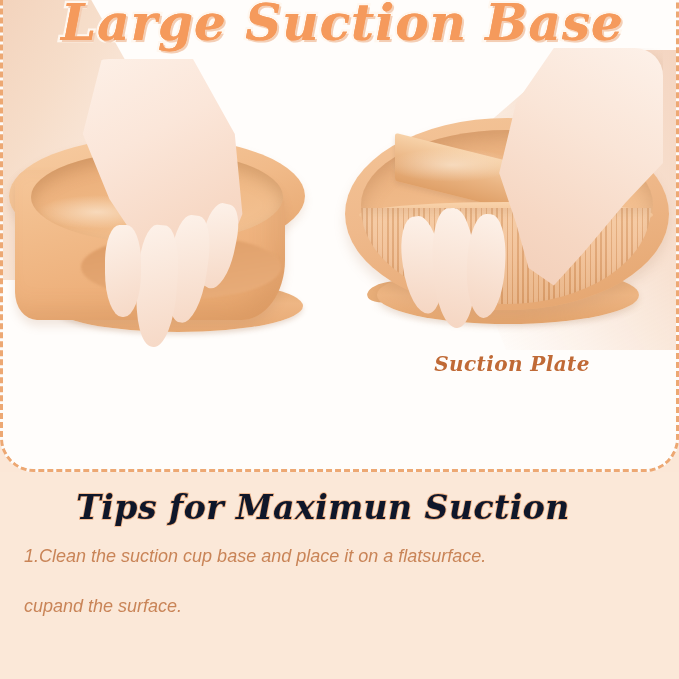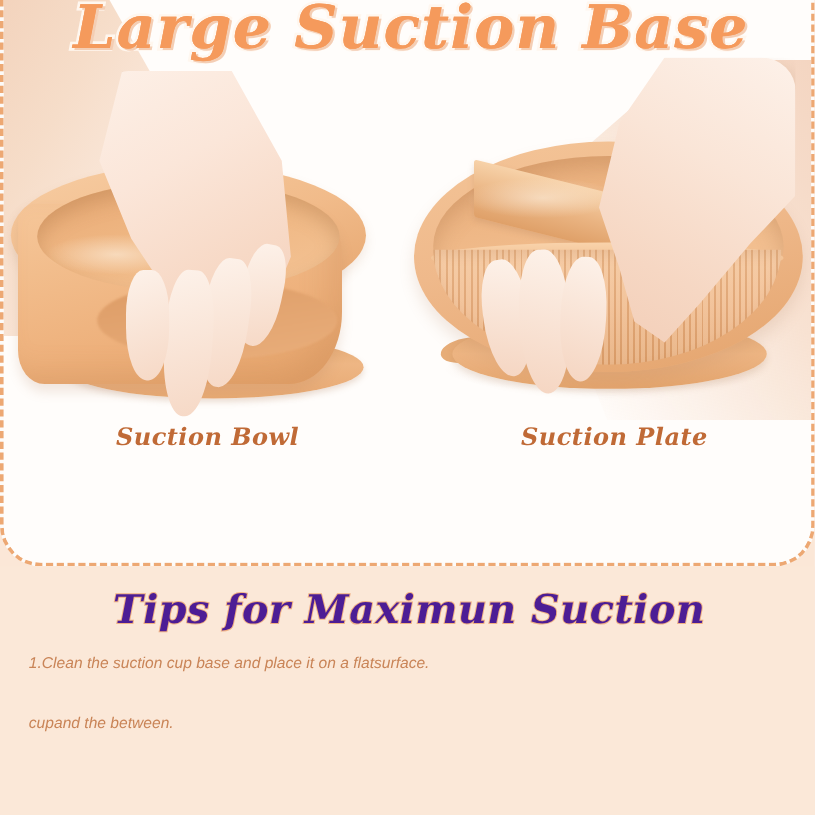--- a/index.html
+++ b/index.html
@@ -203,30 +203,29 @@
 
   
   .bottom{
     position:absolute;left:0;top:472px;width:679px;height:207px;
     background:#fbe8d8;
   }
   .tips-title{
     position:absolute;left:0;top:16px;width:646px;text-align:center;
     font-family:"DejaVu Serif", serif;font-weight:bold;font-size:33px;
     letter-spacing:.5px;
-    color:#4c1d95;
+    color:#0f172a;
     -webkit-text-stroke:1.6px #f0b184;
     paint-order:stroke fill;
     white-space:nowrap;
-    padding-left:18px;
   }
   .tip{
     position:absolute;left:24px;width:634px;
     font-family:"Liberation Sans", sans-serif;
-    font-size:13px;
+    font-size:18px;
     color:#c98457;
     line-height:1.38;
   }
   .tip1{top:72px;}
   .tip2{top:122px;text-align:justify;}
   .tip2 span.jline{display:block;text-align:justify;text-align-last:justify;}
   .tip2 span.lastline{display:block;text-align:left;}
 </style>
 </head>
 <body>
@@ -270,27 +269,26 @@
         <div class="plate-hand"></div>
         <div class="pf pf1"></div>
         <div class="pf pf2"></div>
         <div class="pf pf3"></div>
       </div>
 
       <div class="title">Large Suction Base</div>
       <div class="title-under">Large Suction Base</div>
 
       <div class="labels">
-        <div class="label label-bowl">Suction Bowl</div>
         <div class="label label-plate">Suction Plate</div>
       </div>
     </div>
   </div>
 
   <div class="bottom">
     <div class="tips-title">Tips for Maximun Suction</div>
     <div class="tip tip1">1.Clean the suction cup base and place it on a flatsurface.</div>
     <div class="tip tip2">
-      <span class="lastline">cupand the between.</span>
+      <span class="lastline">cupand the surface.</span>
     </div>
   </div>
 
 </div>
 
 </body></html>

